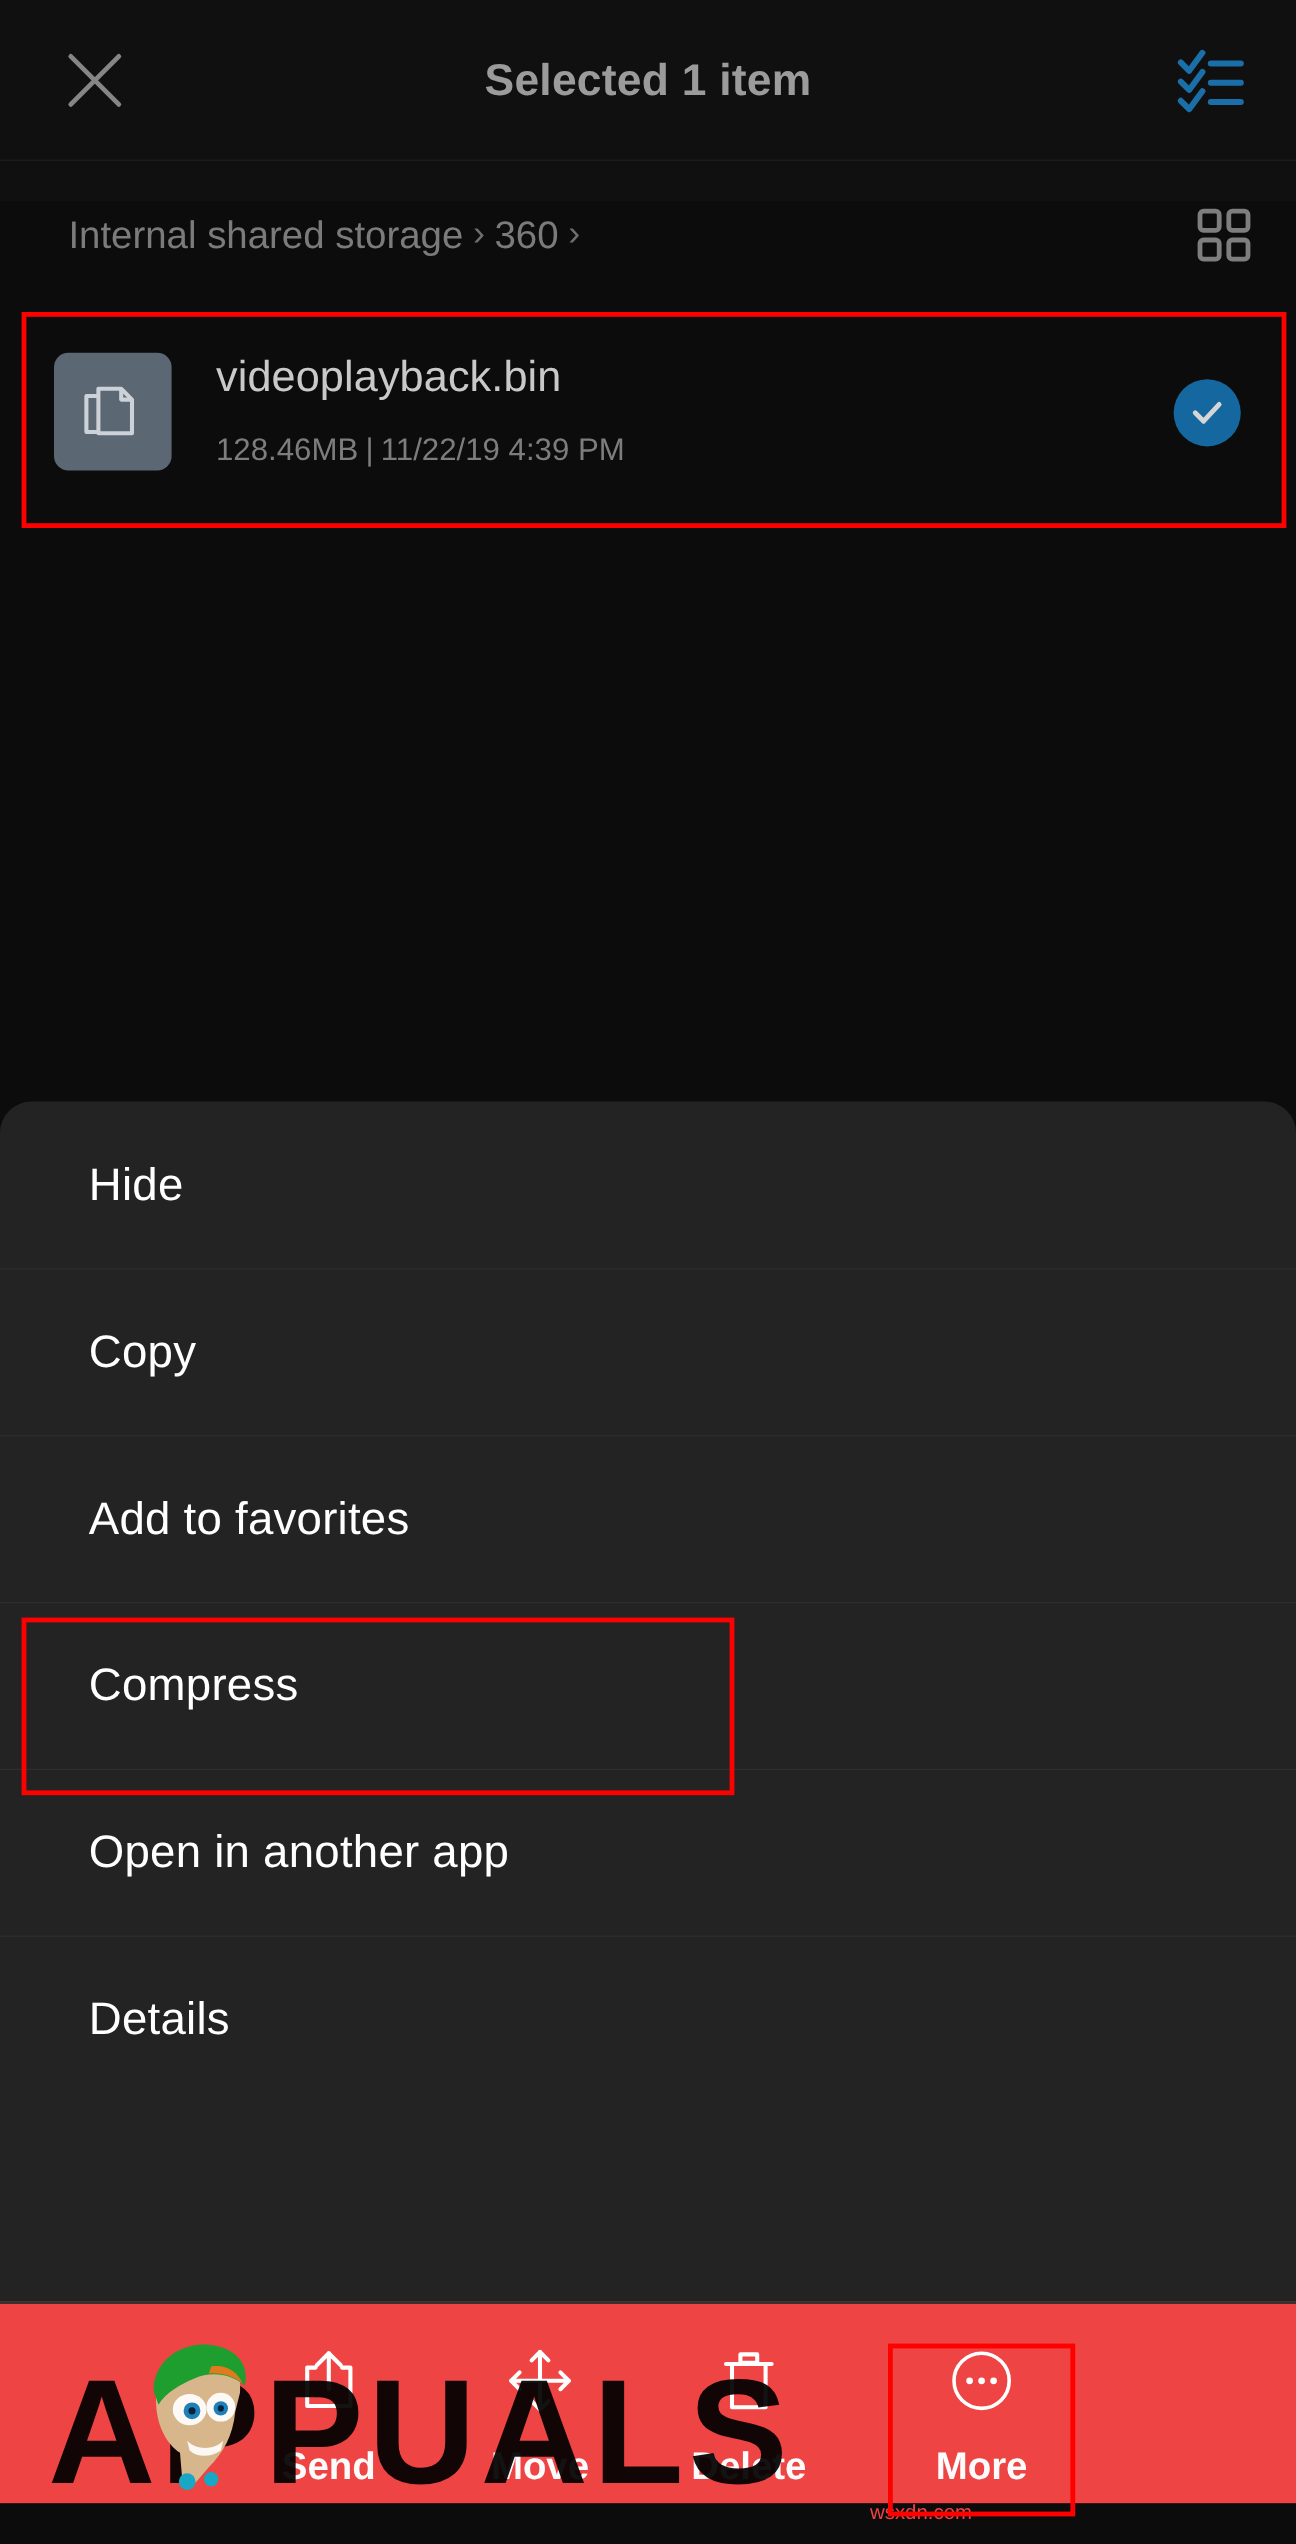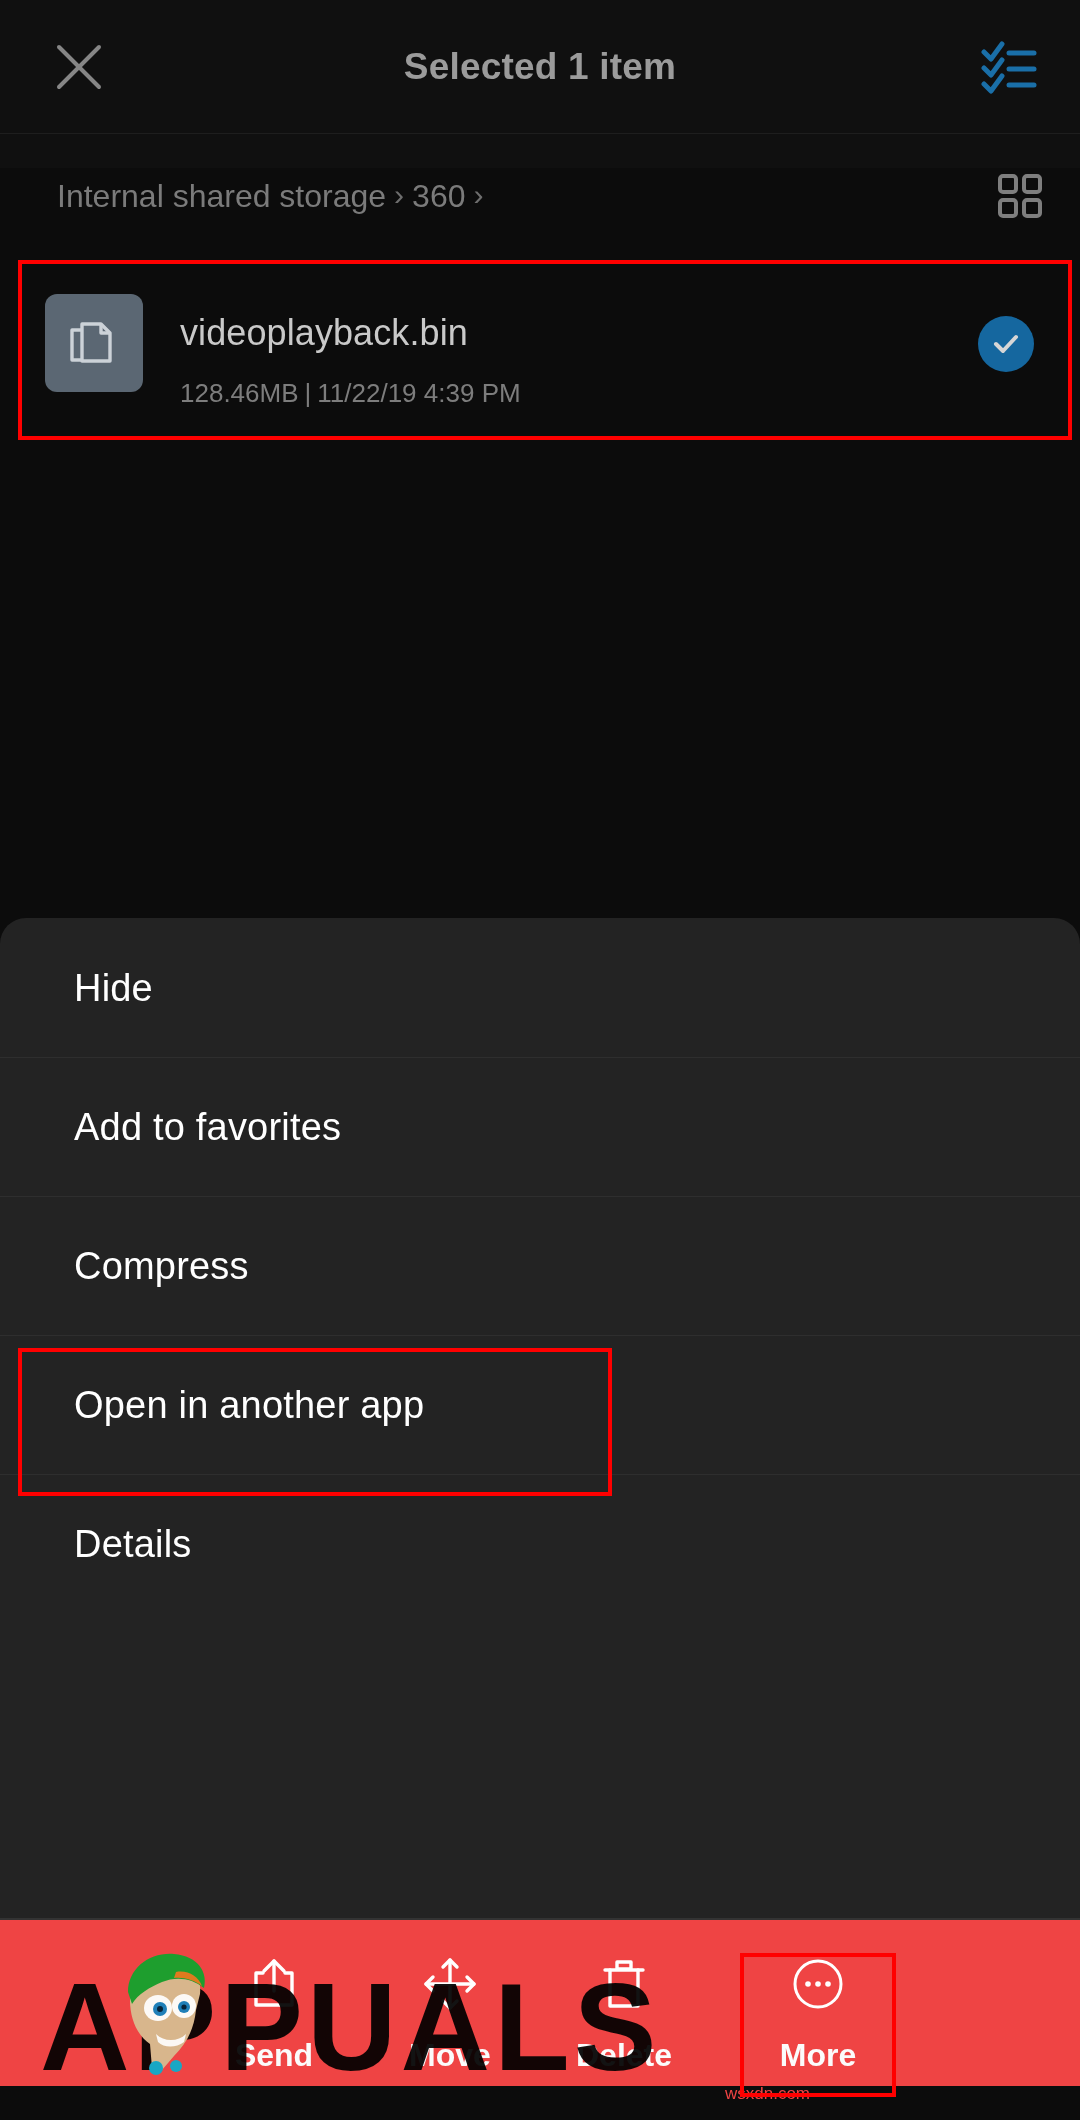--- a/index.html
+++ b/index.html
@@ -150,21 +150,20 @@
     top: 24px;
     width: 700px;
   }
   .file-name {
     font-size: 36px;
     color: #c9c9c9;
     line-height: 48px;
     letter-spacing: 0.1px;
     white-space: nowrap;
     overflow: hidden;
-    margin-top: 19px;
   }
   .file-meta {
     margin-top: 20px;
     font-size: 26px;
     color: #7d7d7d;
     line-height: 32px;
     white-space: nowrap;
   }
   .file-meta .sep {
     display: inline-block;
@@ -396,20 +395,23 @@
         </svg>
       </div>
 
       <div class="row-divider"></div>
     </div>
   </div>
 
   <div id="sheet">
     <div class="menu-item">
       <span class="label">Hide</span>
+    </div>
+    <div class="menu-item">
+      <span class="label">Copy</span>
     </div>
     <div class="menu-item">
       <span class="label">Add to favorites</span>
     </div>
     <div class="menu-item">
       <span class="label">Compress</span>
     </div>
     <div class="menu-item">
       <span class="label">Open in another app</span>
     </div>

